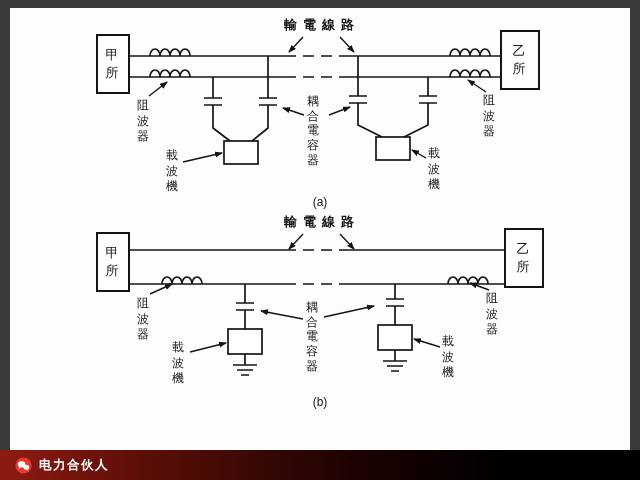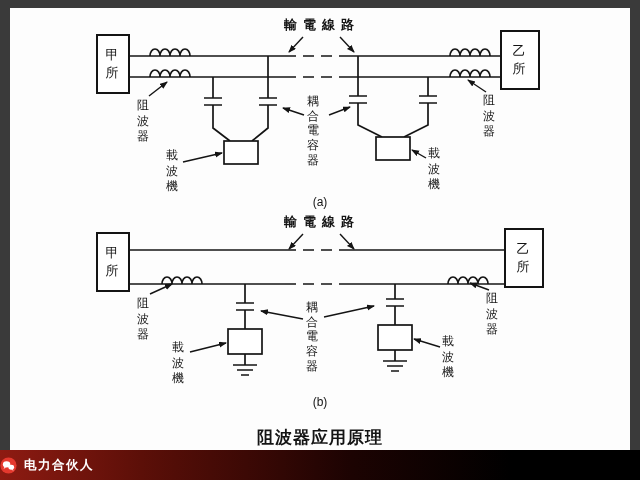--- a/index.html
+++ b/index.html
@@ -12,21 +12,21 @@
   .vtext.small{font-size:12px;line-height:1.22;}
   .station{position:absolute;box-sizing:border-box;border:2px solid var(--ink,#141414);
     background:#fff;display:flex;align-items:center;justify-content:center;}
   .stext{width:15px;line-height:1.35;font-size:13px;text-align:left;word-break:break-all;}
   .htitle{position:absolute;font-size:13px;font-weight:bold;letter-spacing:6px;text-align:center;}
   .sub{position:absolute;font-size:12px;text-align:center;width:44px;}
   .caption{position:absolute;left:0;right:0;top:426px;text-align:center;font-size:17px;
     font-weight:bold;letter-spacing:1px;}
   .footer{position:absolute;left:0;bottom:0;width:100%;height:30px;box-sizing:border-box;
     background:linear-gradient(90deg,var(--footer_red,#8e1b12) 0%,#5c0f08 22%,#1c0302 55%,#000 80%);
-    display:flex;align-items:center;gap:7px;}
+    display:flex;align-items:center;gap:7px;padding-left:15px;}
   .brand{color:#fff;font-size:12.5px;font-weight:bold;letter-spacing:1.5px;}
   svg .wire{stroke:var(--ink,#141414);stroke-width:1.7;fill:none;}
   svg .thin{stroke:var(--ink,#141414);stroke-width:1.4;fill:none;}
   svg .dash{stroke-dasharray:11 7;}
   svg .cbox{fill:#fff;stroke:var(--ink,#141414);stroke-width:1.7;}
 </style>
 </head>
 <body>
 
 <div class="screen">
@@ -147,21 +147,20 @@
   <div class="station" style="left:504px;top:228px;width:40px;height:60px">
     <span class="stext">乙所</span>
   </div>
   <div class="vtext" style="left:137px;top:296px">阻波器</div>
   <div class="vtext" style="left:486px;top:291px">阻波器</div>
   <div class="vtext small" style="left:306px;top:300px">耦合電容器</div>
   <div class="vtext" style="left:172px;top:340px">載波機</div>
   <div class="vtext" style="left:442px;top:334px">載波機</div>
   <div class="sub" style="left:298px;top:395px">(b)</div>
 
-  <div class="caption">阻波器应用原理</div>
 
   <div class="footer">
     <svg width="17" height="17" viewBox="0 0 16 16">
       <circle cx="8" cy="8" r="7.6" fill="#e5392e"></circle>
       <ellipse cx="6.2" cy="6.9" rx="3.5" ry="3" fill="#fff"></ellipse>
       <path d="M4.4,9.2 L3.3,11 L5.6,10.2 Z" fill="#fff"></path>
       <ellipse cx="10.6" cy="9.6" rx="2.7" ry="2.3" fill="#fff"></ellipse>
       <path d="M11.8,11.3 L12.9,12.6 L11,12.2 Z" fill="#fff"></path>
     </svg>
     <span class="brand">电力合伙人</span>

